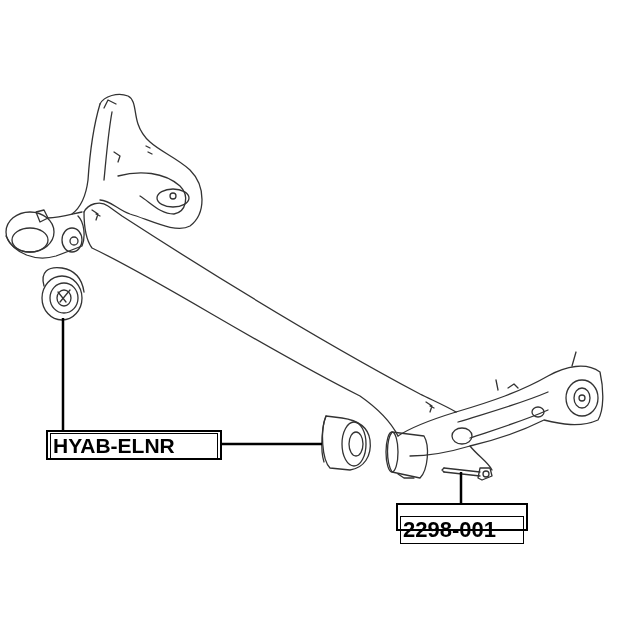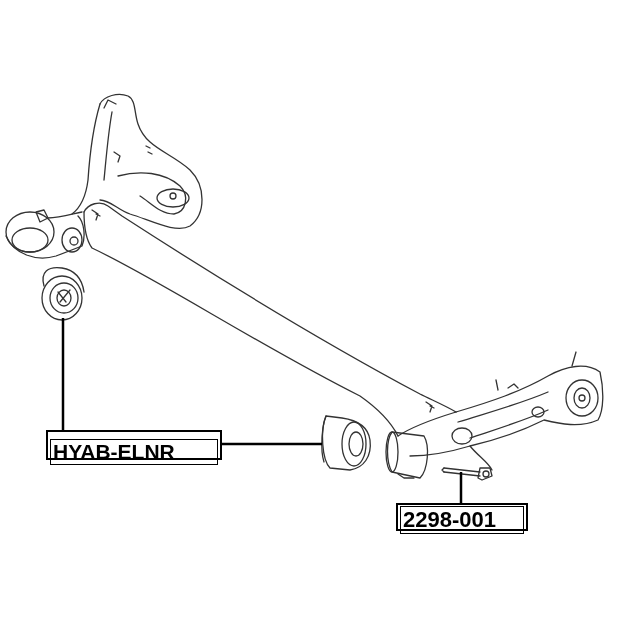--- a/index.html
+++ b/index.html
@@ -91,19 +91,19 @@
     </g>
   </g>
 
   <g stroke="#000" stroke-width="2.5" fill="none">
     <line x1="63" y1="318" x2="63" y2="432"></line>
     <line x1="222" y1="444" x2="322" y2="444"></line>
     <line x1="461" y1="472" x2="461" y2="504"></line>
   </g>
 </svg>
 
-<div class="label" style="left:46px; top:430px; width:176px; height:30px; padding:7px 2px;">
+<div class="label" style="left:46px; top:430px; width:176px; height:30px; padding:1px 2px;">
   <span class="inner" style="display:block; height:24px; line-height:24px; padding-left:2px;">HYAB-ELNR</span>
 </div>
 
-<div class="label" style="left:396px; top:503px; width:132px; height:28px; padding:1px 2px;">
+<div class="label" style="left:396px; top:503px; width:132px; height:28px; padding:11px 2px;">
   <span class="inner" style="display:block; height:26px; line-height:26px; font-size:22px; padding-left:2px;">2298-001</span>
 </div>
 
 </body></html>

